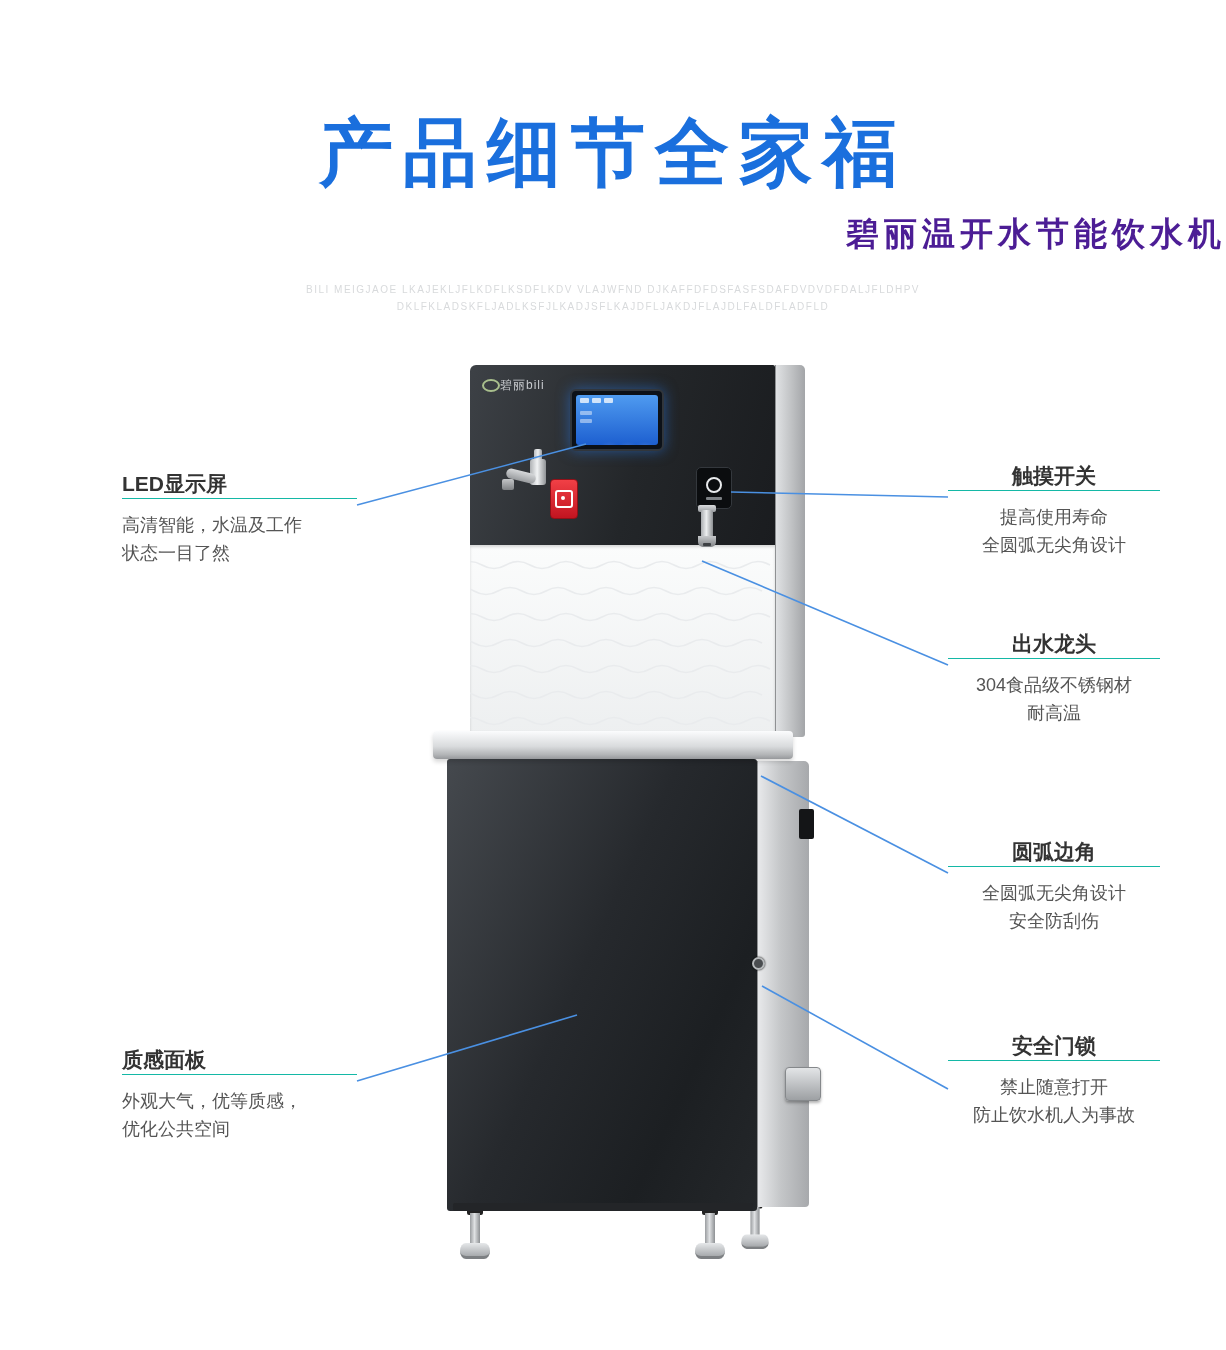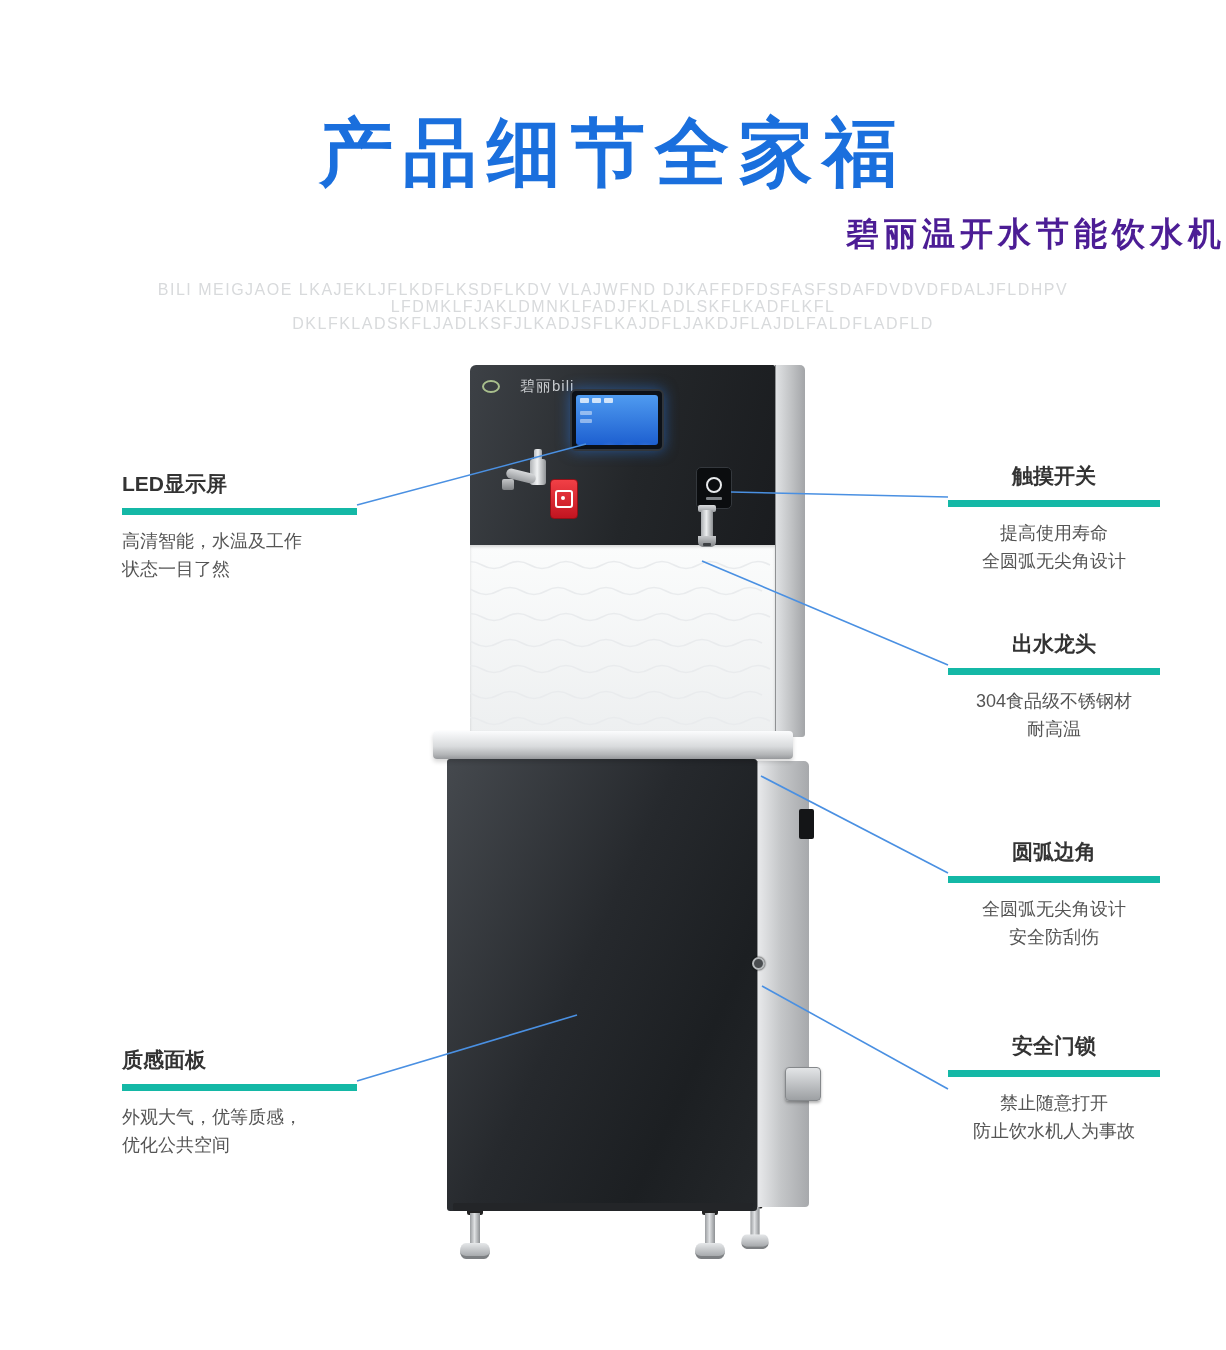--- a/index.html
+++ b/index.html
@@ -6,47 +6,47 @@
   .canvas{
     position:relative;width:1226px;height:1350px;background:#ffffff;overflow:hidden;
     font-family:"Liberation Sans","DejaVu Sans",sans-serif;margin:0 auto;border-radius:31px;
   }
   
   .main-title{position:absolute;top:104px;left:0;width:100%;text-align:center;
     font-size:74px;font-weight:800;color:#1a6fdd;letter-spacing:10px;}
   .sub-title{position:absolute;top:212px;left:0;width:100%;text-align:right;
     font-size:33px;font-weight:700;color:#4c1d95;letter-spacing:5px;}
   .watermark{position:absolute;top:281px;left:0;width:100%;text-align:center;
-    font-size:16px;color:#d8dadc;letter-spacing:1.5px;line-height:17px;}
+    font-size:10px;color:#d8dadc;letter-spacing:1.5px;line-height:17px;}
   
   .callout{position:absolute;z-index:6;}
-  .callout .c-title{font-size:21px;font-weight:700;color:#333;padding-bottom:10px;
-    border-bottom:7px solid #14b8a6;}
+  .callout .c-title{font-size:21px;font-weight:700;color:#333;
+    border-bottom:1px solid #14b8a6;}
   .callout .c-desc{margin-top:12px;font-size:18px;color:#555;line-height:28px;}
   .callout.left{text-align:left;}
   .callout.right{text-align:center;}
   .co-led{left:122px;top:470px;width:235px;}
   .co-panel{left:122px;top:1046px;width:235px;}
   .co-touch{right:66px;top:462px;width:212px;}
   .co-faucet{right:66px;top:630px;width:212px;}
   .co-corner{right:66px;top:838px;width:212px;}
   .co-lock{right:66px;top:1032px;width:212px;}
   
   .connectors{position:absolute;left:0;top:0;width:1226px;height:1350px;z-index:5;pointer-events:none;}
   
   .unit-top{position:absolute;left:470px;top:365px;width:335px;height:372px;z-index:2;}
   .ut-side{position:absolute;left:305px;top:0;width:30px;height:372px;
     background:linear-gradient(90deg,#e0e2e4,#bfc1c3 55%,#a3a5a8);border-radius:0 5px 3px 0;
     border-left:1px solid #8f9193;box-sizing:border-box;}
   .ut-panel{position:absolute;left:0;top:0;width:305px;height:180px;
     background:linear-gradient(105deg,#3d4146,#232629 55%,#1a1c1f);border-radius:6px 2px 0 0;}
   .ut-body{position:absolute;left:0;top:180px;width:305px;height:192px;
     background:linear-gradient(180deg,#fbfcfc,#edeff0);box-shadow:inset 0 2px 3px rgba(0,0,0,.15);}
-  .brand{position:absolute;left:12px;top:12px;display:flex;align-items:center;gap:20px;
-    color:#c7cacd;font-size:15px;letter-spacing:1px;}
+  .brand{position:absolute;left:12px;top:12px;display:flex;align-items:center;gap:0;
+    color:#c7cacd;font-size:12px;letter-spacing:1px;}
   .brand-dot{width:14px;height:9px;border:2px solid #a9bf8d;border-radius:50%;display:inline-block;}
   .lcd{position:absolute;left:100px;top:24px;width:94px;height:62px;background:#0c1118;
     border:2px solid #31363c;border-radius:6px;box-shadow:0 0 14px rgba(40,120,230,.55);box-sizing:border-box;}
   .lcd-screen{position:absolute;left:4px;top:4px;right:4px;bottom:4px;
     background:linear-gradient(180deg,#4f9bf0,#1d5fd0);border-radius:3px;overflow:hidden;}
   .lcd-topbar{position:absolute;left:4px;top:3px;display:flex;gap:3px;}
   .lcd-topbar i{width:9px;height:5px;background:rgba(255,255,255,.75);border-radius:1px;}
   .lcd-sidebar{position:absolute;left:4px;top:16px;display:flex;flex-direction:column;gap:4px;}
   .lcd-sidebar i{width:12px;height:4px;background:rgba(255,255,255,.45);border-radius:1px;}
   .lcd-digits{position:absolute;right:4px;top:12px;font-family:"DejaVu Sans Mono",monospace;
@@ -114,21 +114,20 @@
 </style>
 </head>
 <body>
 
 <div class="canvas">
 
   <div class="main-title">产品细节全家福</div>
   <div class="sub-title">碧丽温开水节能饮水机</div>
   <div class="watermark">
     <div>BILI MEIGJAOE LKAJEKLJFLKDFLKSDFLKDV VLAJWFND DJKAFFDFDSFASFSDAFDVDVDFDALJFLDHPV</div>
-    <div>LFDMKLFJAKLDMNKLFADJFKLADLSKFLKADFLKFL</div>
     <div>DKLFKLADSKFLJADLKSFJLKADJSFLKAJDFLJAKDJFLAJDLFALDFLADFLD</div>
   </div>
 
   <svg class="connectors" viewBox="0 0 1226 1350">
     <line x1="586" y1="444" x2="357" y2="505" stroke="#4a90e2" stroke-width="1.6"></line>
     <line x1="731" y1="492" x2="948" y2="497" stroke="#4a90e2" stroke-width="1.6"></line>
     <line x1="702" y1="561" x2="948" y2="665" stroke="#4a90e2" stroke-width="1.6"></line>
     <line x1="761" y1="776" x2="948" y2="873" stroke="#4a90e2" stroke-width="1.6"></line>
     <line x1="577" y1="1015" x2="357" y2="1081" stroke="#4a90e2" stroke-width="1.6"></line>
     <line x1="762" y1="986" x2="948" y2="1089" stroke="#4a90e2" stroke-width="1.6"></line>

